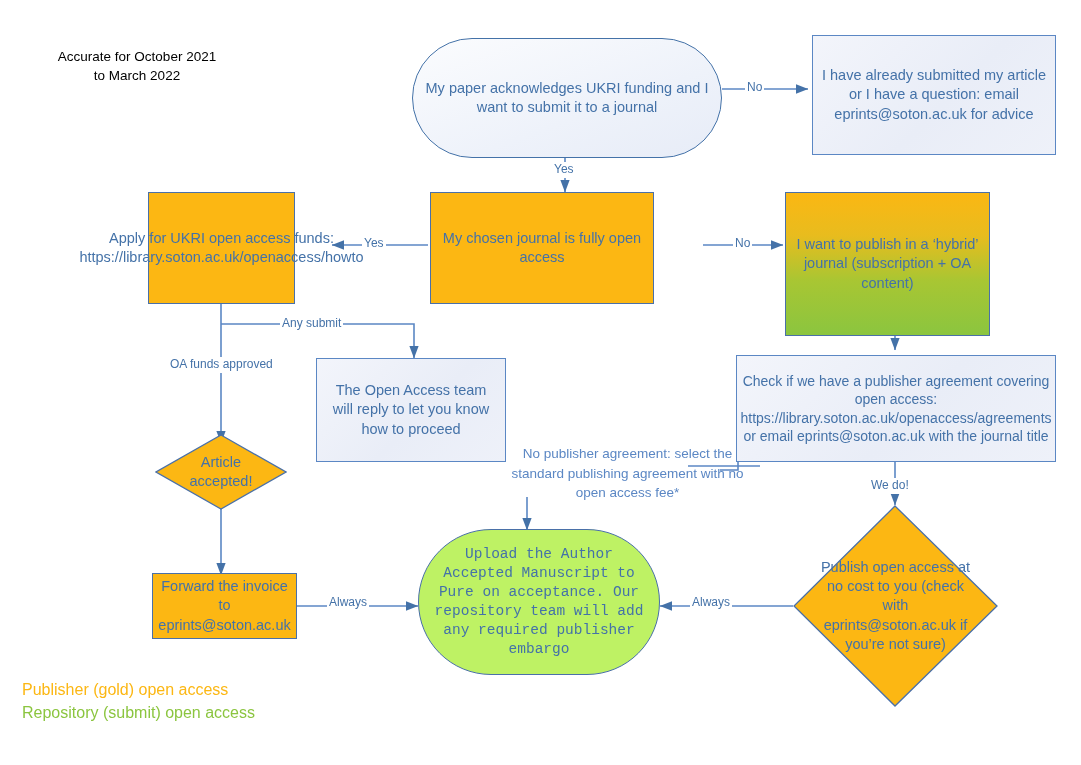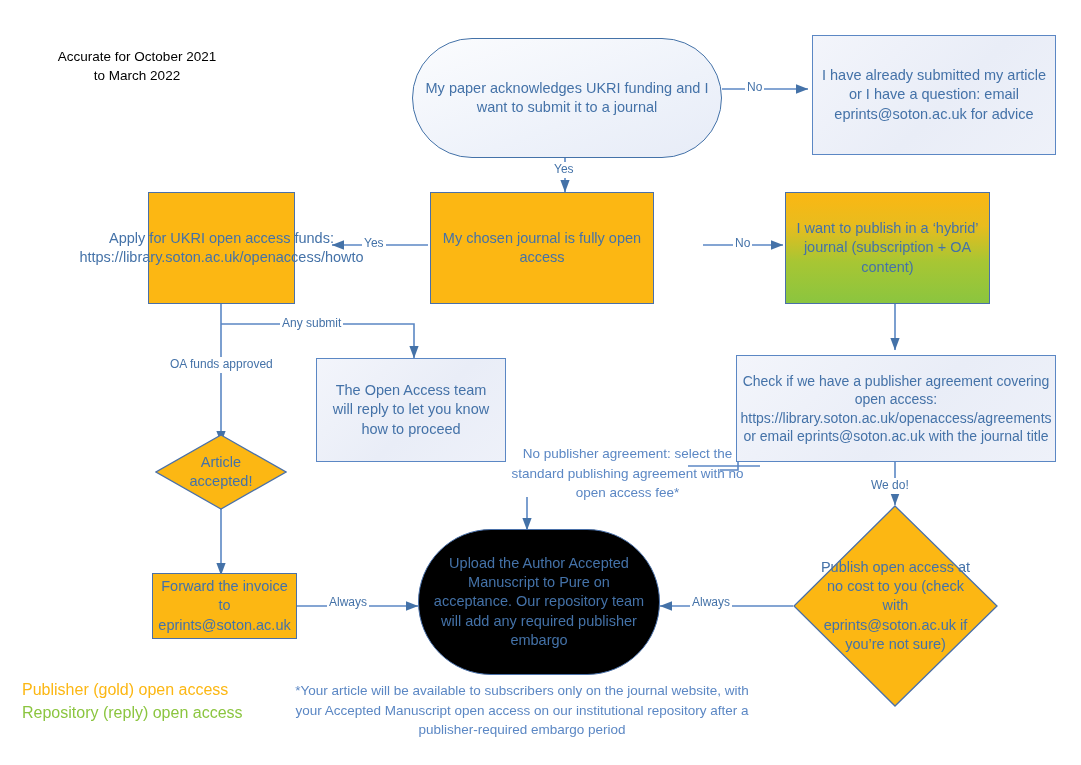--- a/index.html
+++ b/index.html
@@ -38,21 +38,22 @@
     background: #fcb713;
   }
   .stadium-blue {
     border: 1px solid #4472a8;
     border-radius: 999px;
     background: linear-gradient(160deg, #fbfcfe 0%, #eef2fa 60%, #e7ecf7 100%);
   }
   .stadium-green {
     border: 1px solid #4a70a8;
     border-radius: 90px;
-    background: #000000;
+    background: #bef264;
+    font-family: Liberation Mono, monospace;
   }
   .box-hybrid {
     border: 1px solid #4a70a8;
     background: linear-gradient(180deg, #fbb713 0%, #e8bc1e 30%, #a8c633 62%, #8bc53f 100%);
   }
   .diamond-wrap {
     position: absolute;
   }
   .diamond-wrap svg {
     position: absolute;
@@ -168,21 +169,21 @@
   </div>
 
   <div class="node box-orange" style="left:148px; top:192px; width:147px; height:112px;">
     <span>Apply for UKRI open access funds: https://library.soton.ac.uk/openaccess/howto</span>
   </div>
 
   <div class="node box-orange" style="left:430px; top:192px; width:224px; height:112px;">
     <span>My chosen journal is fully open access</span>
   </div>
 
-  <div class="node box-hybrid" style="left:785px; top:192px; width:205px; height:112px;justify-content:flex-end;">
+  <div class="node box-hybrid" style="left:785px; top:192px; width:205px; height:144px;justify-content:flex-end;">
     <span>I want to publish in a ‘hybrid’ journal (subscription + OA content)</span>
   </div>
 
   <div class="node box-blue" style="left:316px; top:358px; width:190px; height:104px;">
     <span>The Open Access team will reply to let you know how to proceed</span>
   </div>
 
   <div class="node box-blue" style="left:736px; top:355px; width:320px; height:107px; font-size:14px;">
     <span>Check if we have a publisher agreement covering open access: https://library.soton.ac.uk/openaccess/agreements or email eprints@soton.ac.uk with the journal title</span>
   </div>
@@ -214,20 +215,19 @@
   <div class="edge-label" style="left:362px; top:236px;">Yes</div>
   <div class="edge-label" style="left:733px; top:236px;">No</div>
   <div class="edge-label" style="left:280px; top:316px;">Any submit</div>
   <div class="edge-label" style="left:168px; top:357px;">OA funds approved</div>
   <div class="edge-label" style="left:869px; top:478px;">We do!</div>
   <div class="edge-label" style="left:327px; top:595px;">Always</div>
   <div class="edge-label" style="left:690px; top:595px;">Always</div>
 
   <div class="note-text" style="left:505px; top:444px; width:245px;">No publisher agreement: select the standard publishing agreement with no open access fee*</div>
 
-  <div class="note-text" style="left:292px; top:681px; width:460px;">*Your article will be available to subscribers only on the journal website, with your Accepted Manuscript open access on our institutional repository after a publisher-required embargo period</div>
 
   <div class="legend" style="left:22px; top:678px;">
     <div class="gold">Publisher (gold) open access</div>
-    <div class="green">Repository (reply) open access</div>
+    <div class="green">Repository (submit) open access</div>
   </div>
 
 </div>
 
 </body></html>

